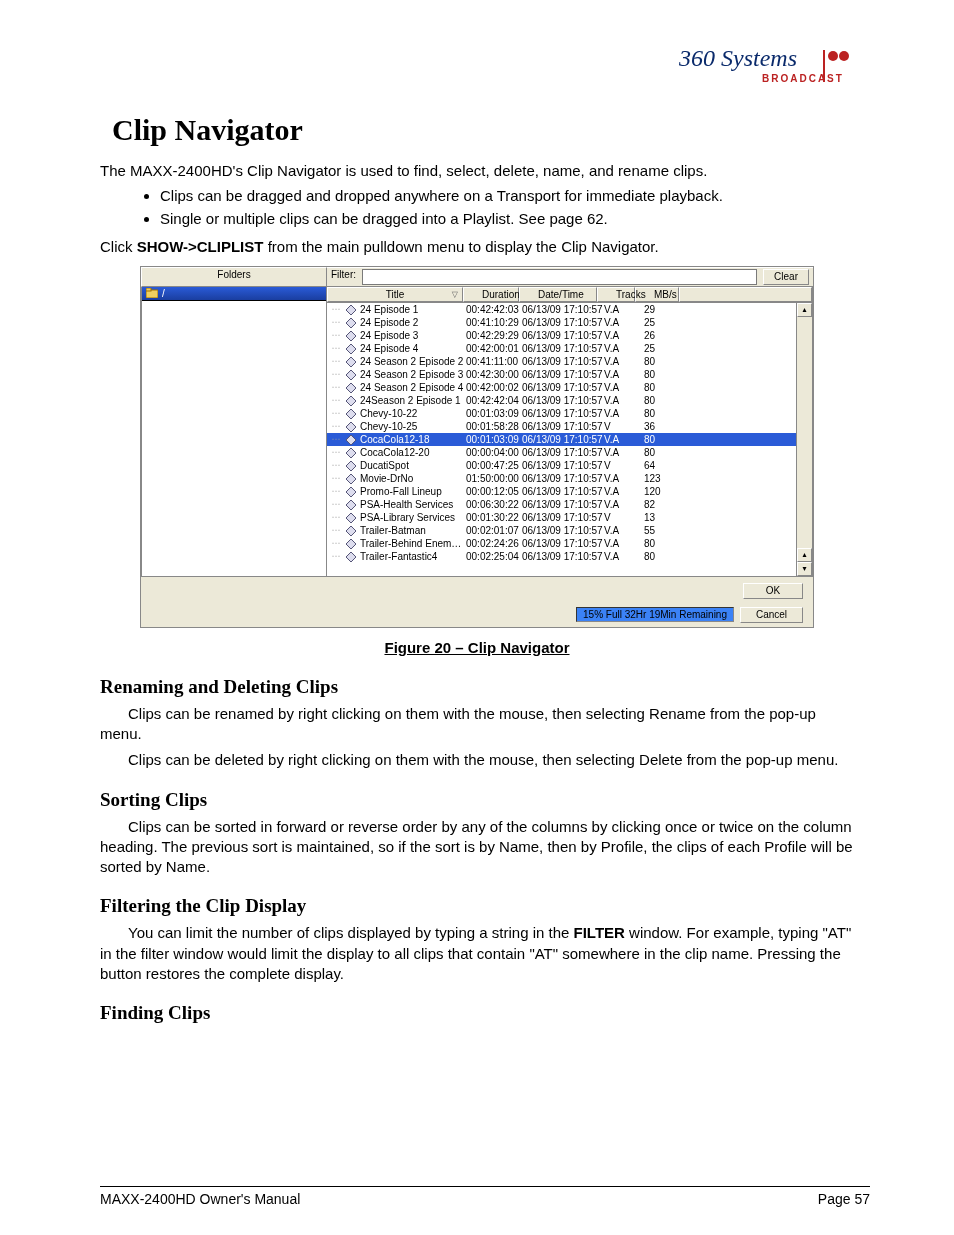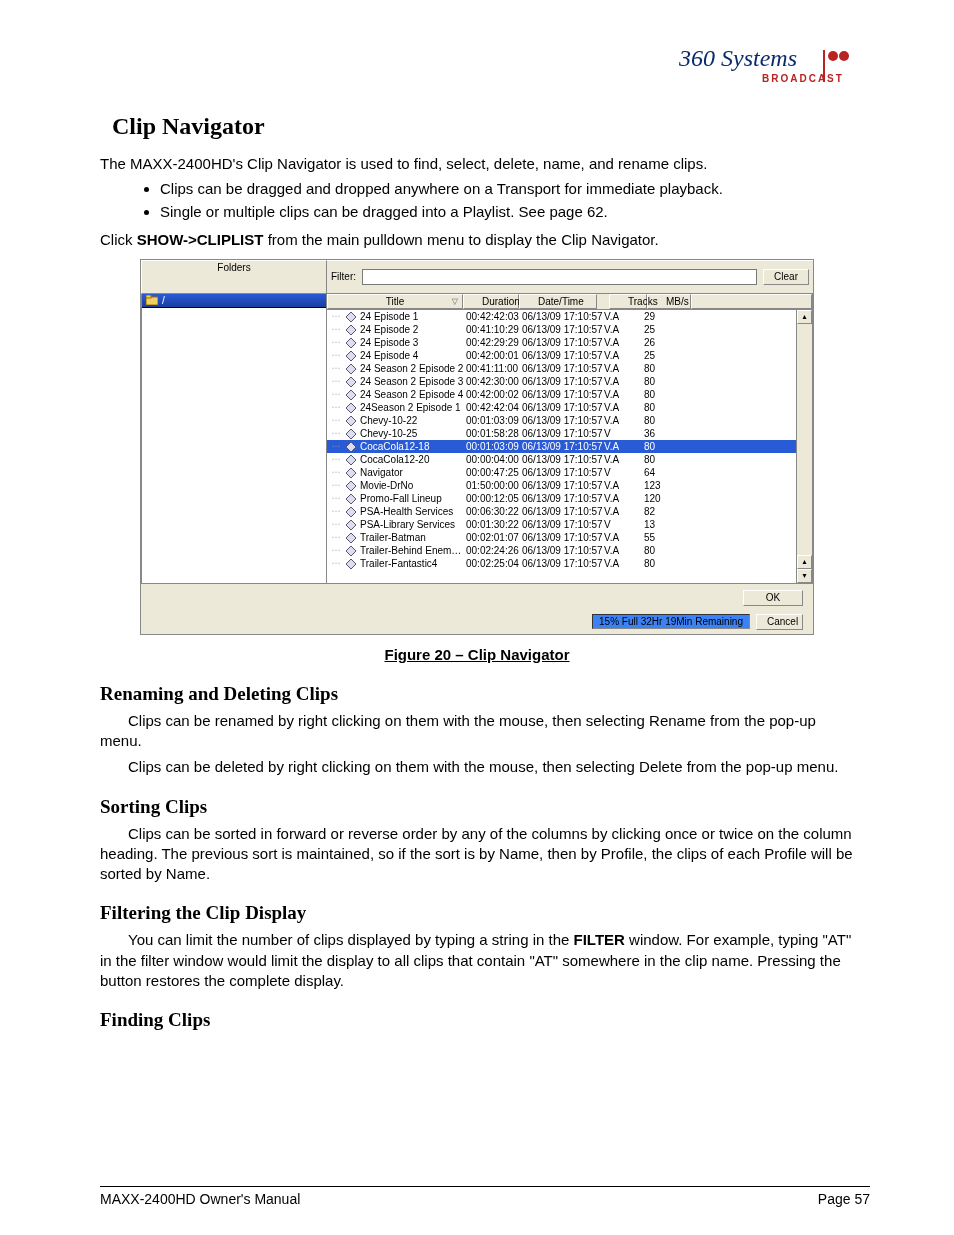--- a/index.html
+++ b/index.html
@@ -17,21 +17,21 @@
     position: relative;
   }
   .logo {
     text-align: right;
     margin-bottom: 20px;
   }
   .logo svg { display:inline-block; }
   h1 {
     font-family: "Optima", "Candara", serif;
     font-weight: bold;
-    font-size: 24px;
+    font-size: 30px;
     margin: 10px 0 14px 12px;
   }
   h2 {
     font-family: "Optima", "Candara", serif;
     font-weight: bold;
     font-size: 19px;
     margin: 18px 0 4px 0;
   }
   p { margin: 6px 0; line-height: 1.35; }
   p.indent { text-indent: 28px; }
@@ -56,23 +56,22 @@
     background: #ece9d8;
     border: 1px solid #fff;
     border-right-color:#888; border-bottom-color:#888;
     text-align:center;
     padding:1px 0;
     box-sizing:border-box;
   }
   .filter-bar {
     flex:1;
     display:flex;
-    align-items:center;
     gap:6px;
-    padding:8px 4px;
+    padding:1px 4px;
     box-sizing:border-box;
     border-bottom:1px solid #888;
     border-top:1px solid #fff;
     background:#ece9d8;
   }
   .filter-input {
     flex:1; height:14px; background:#fff; border:1px solid #7a7a7a;
   }
   .win-btn {
     background:#ece9d8; border:1px solid #888; border-top-color:#fff; border-left-color:#fff;
@@ -97,21 +96,21 @@
     background:#fff; position:relative; overflow:hidden;
   }
   .list-hdr { display:flex; background:#ece9d8; border-bottom:1px solid #888; }
   .list-hdr div {
     border:1px solid #fff; border-right-color:#888; border-bottom-color:#888;
     padding:1px 18px; box-sizing:border-box; font-size:10px; text-align:center;
   }
   .col-title{width:136px;text-align:center;position:relative;}
   .col-dur{width:56px;}
   .col-dt{width:78px;}
-  .col-trk{width:36px;margin-left:12px;}
+  .col-trk{width:36px;}
   .col-mb{width:44px;}
   .col-rest{flex:1;}
   .sort-ind{position:absolute;right:4px;top:2px;font-size:8px;color:#666;}
   .rows{}
   .row{display:flex;align-items:center;height:13px;font-size:10px;white-space:nowrap;}
   .row.sel{background:#2a5bd7;color:#fff;}
   .row .tree{width:18px;text-align:center;color:#999;font-size:9px;}
   .row .ico{width:14px;}
   .row .ico svg{display:block;}
   .row .t{width:104px;overflow:hidden;text-overflow:ellipsis;padding-left:1px;}
@@ -343,21 +342,21 @@
                 <span class="tk">V.A</span>
                 <span class="mb">80</span>
               </div>
               <div class="row">
                 <span class="tree">⋯</span>
                 <span class="ico">
                   <svg width="12" height="11">
                     <polygon points="6,1 11,6 6,11 1,6" fill="#dde" stroke="#557"></polygon>
                   </svg>
                 </span>
-                <span class="t">Navigator</span>
+                <span class="t">DucatiSpot</span>
                 <span class="d">00:00:47:25</span>
                 <span class="dt">06/13/09 17:10:57</span>
                 <span class="tk">V</span>
                 <span class="mb">64</span>
               </div>
               <div class="row">
                 <span class="tree">⋯</span>
                 <span class="ico">
                   <svg width="12" height="11">
                     <polygon points="6,1 11,6 6,11 1,6" fill="#dde" stroke="#557"></polygon>
@@ -458,21 +457,21 @@
     </div>
   </div>
   <div class="shot-bottom">
     <div style="flex:1"></div>
     <div>
       <div style="display:flex;justify-content:flex-end;margin-bottom:8px;">
         <button class="win-btn" style="width:60px">OK</button>
       </div>
       <div style="display:flex;align-items:center;">
         <span class="status-box">15% Full  32Hr 19Min Remaining</span>
-        <button class="win-btn" style="width:47px">Cancel</button>
+        <button class="win-btn" style="width:63px">Cancel</button>
       </div>
     </div>
   </div>
 </div>
 </div>
 
 <p class="caption">Figure 20 – Clip Navigator</p>
 
 <h2>Renaming and Deleting Clips</h2>
 <p class="indent">Clips can be renamed by right clicking on them with the mouse, then selecting Rename from the pop-up menu.</p>

